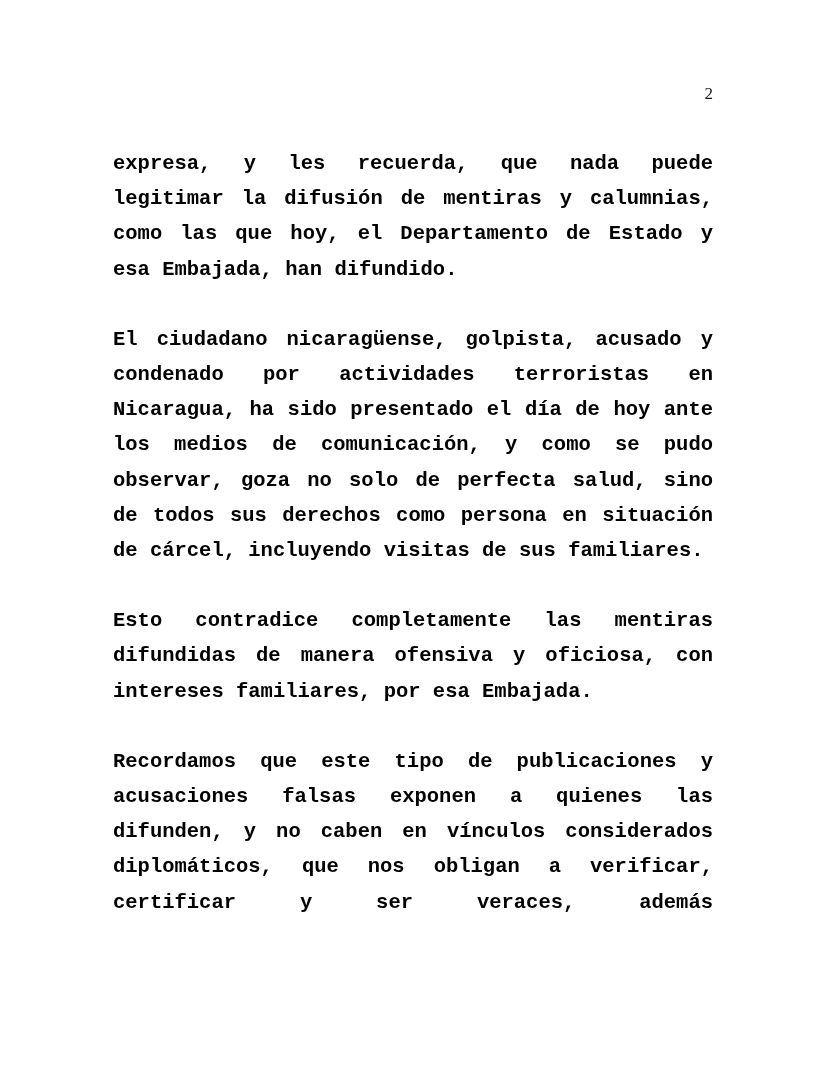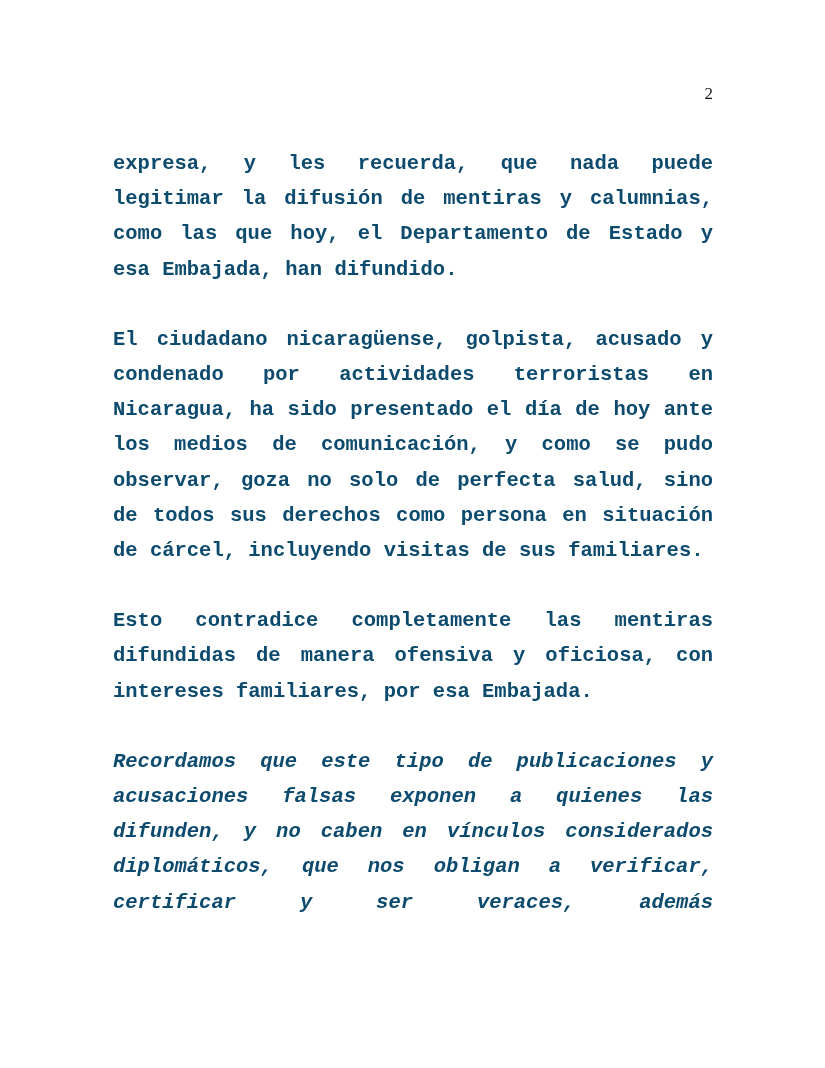--- a/index.html
+++ b/index.html
@@ -36,32 +36,31 @@
     left: 113px;
     top: 146px;
     width: 600px;
   }
 
   .para {
     font-family: "Liberation Mono", "DejaVu Sans Mono", monospace;
     font-size: 20.5px;
     line-height: 35.2px;
     font-weight: bold;
-    color: #0c4a6e;
+    color: #000000;
     text-align: justify;
     text-justify: inter-word;
     margin: 0 0 35px 0;
     letter-spacing: 0px;
     word-spacing: 0px;
     -webkit-font-smoothing: none;
   }
 
   .para:last-child {
     margin-bottom: 0;
-    font-style: italic;
   }
 
   
   .para.force-justify-last::after {
     content: "";
     display: inline-block;
     width: 100%;
     height: 0;
   }
 </style>

